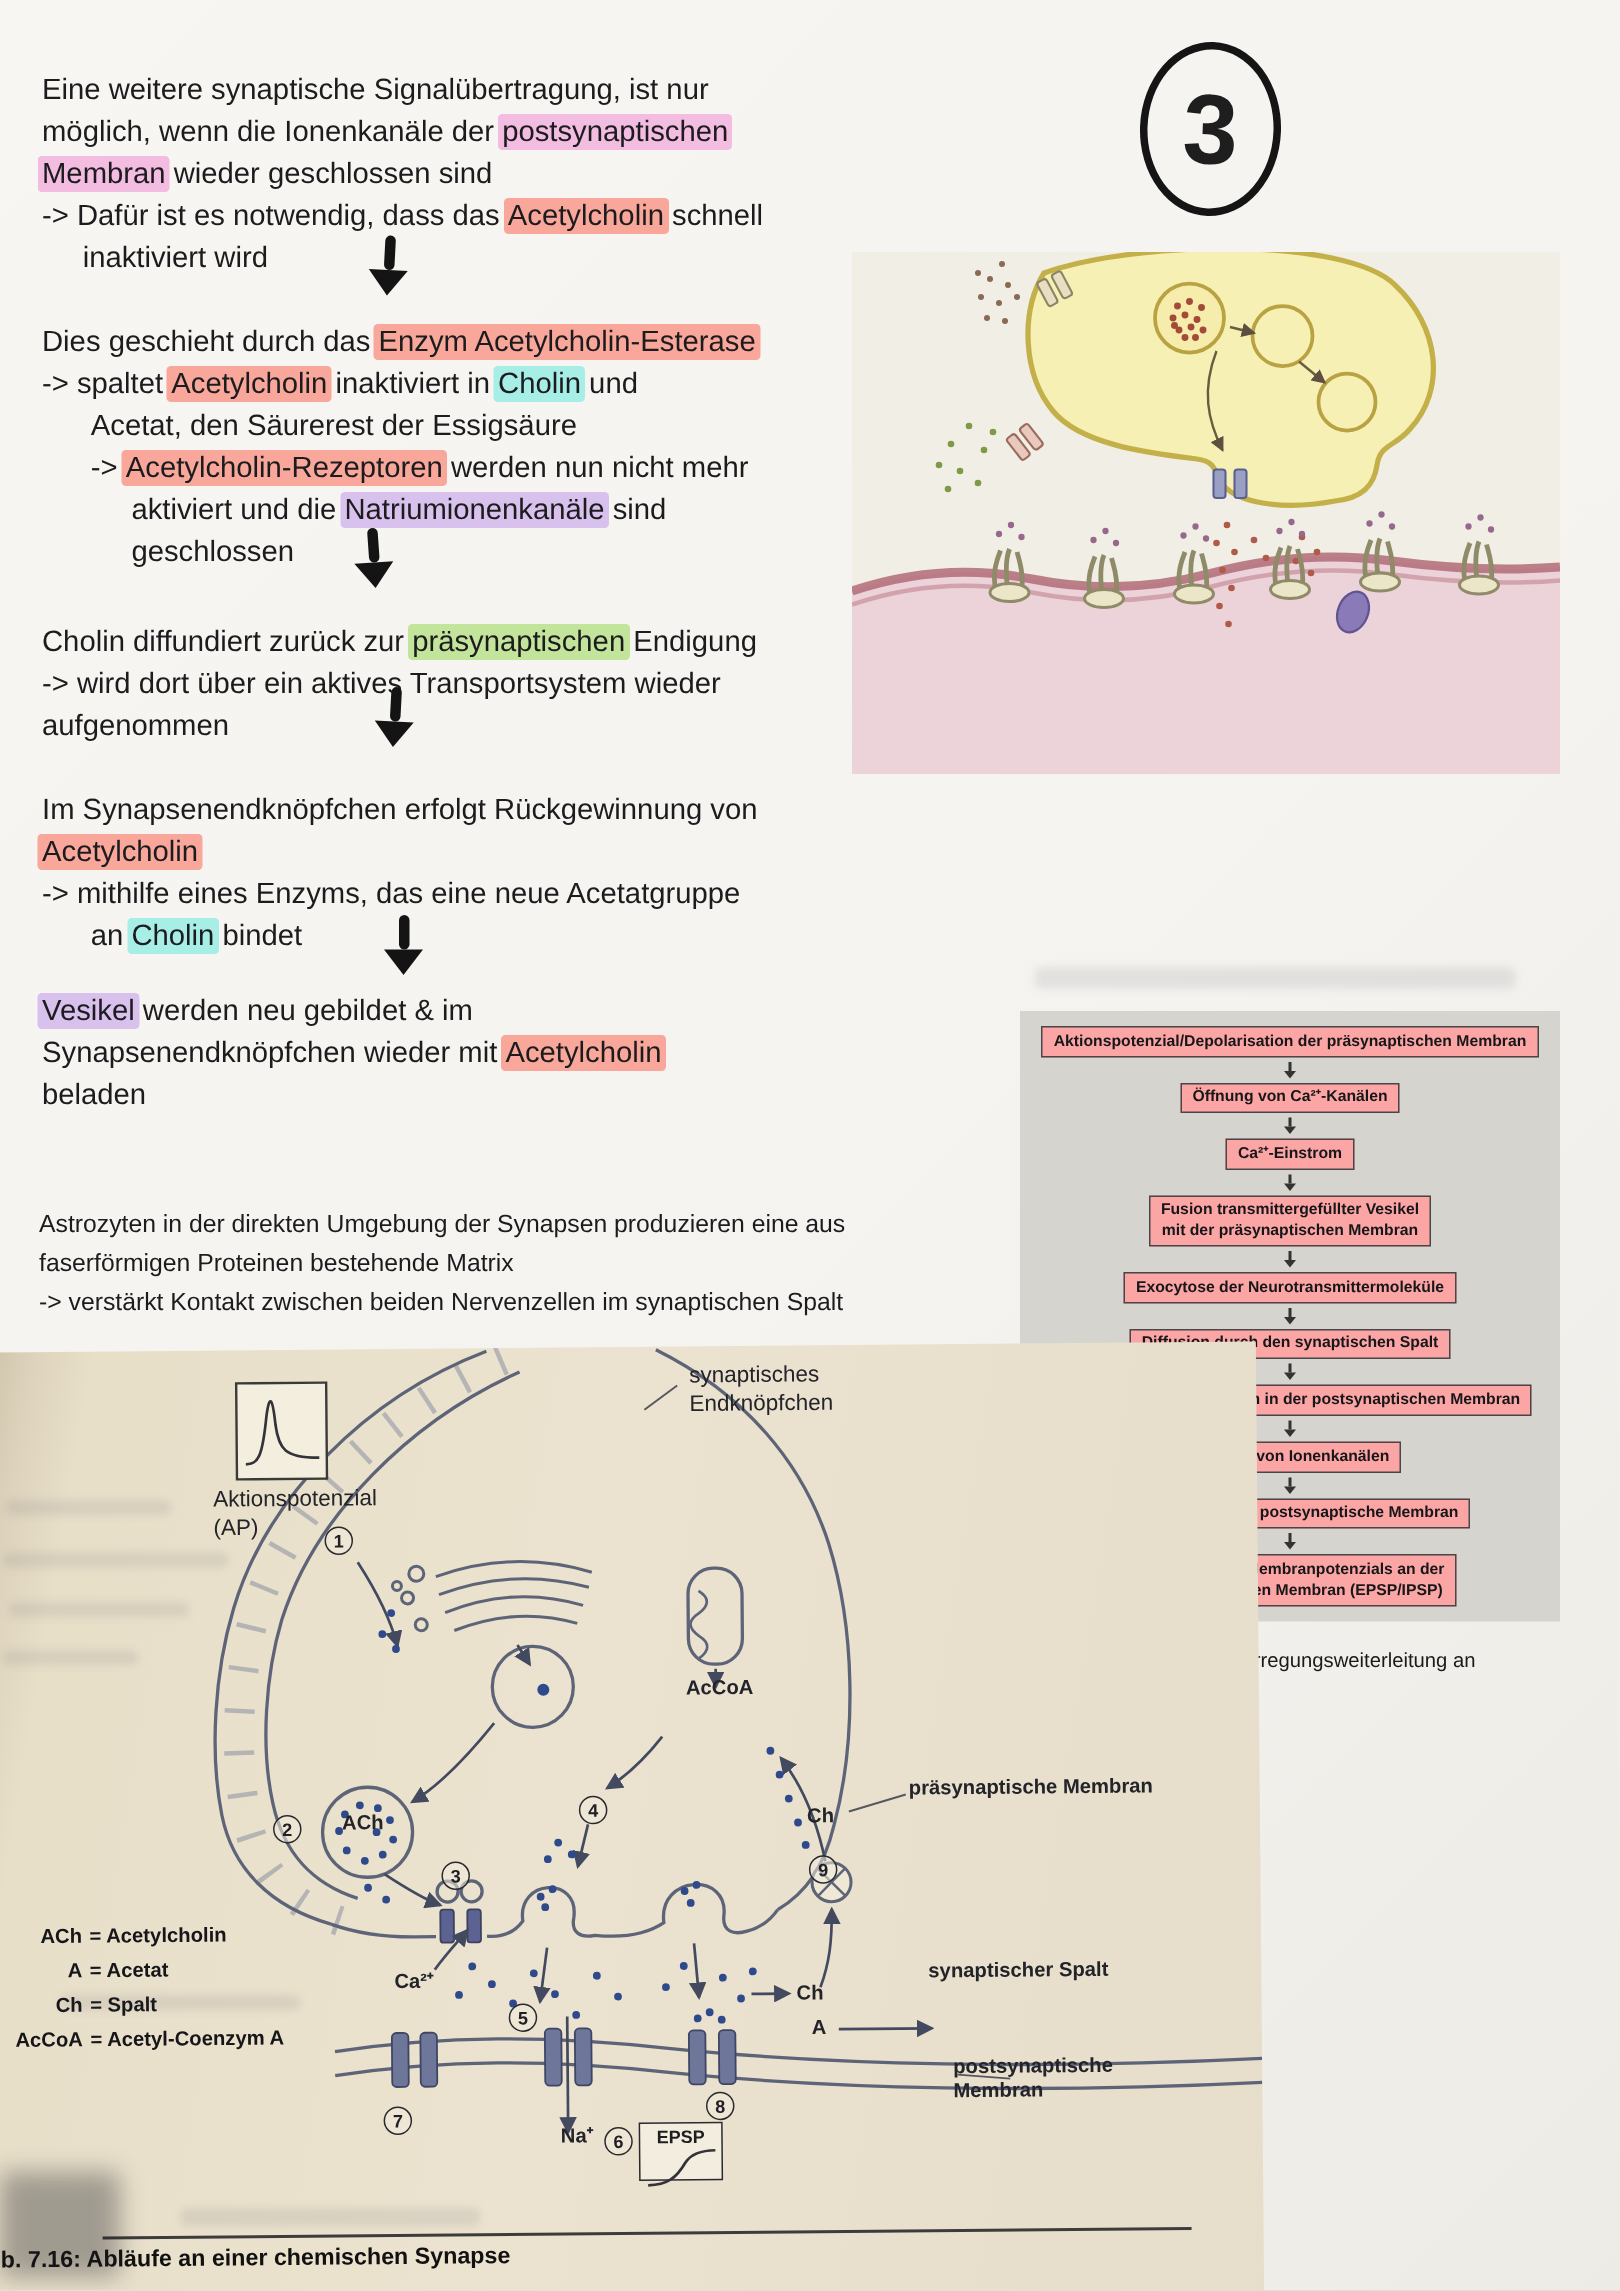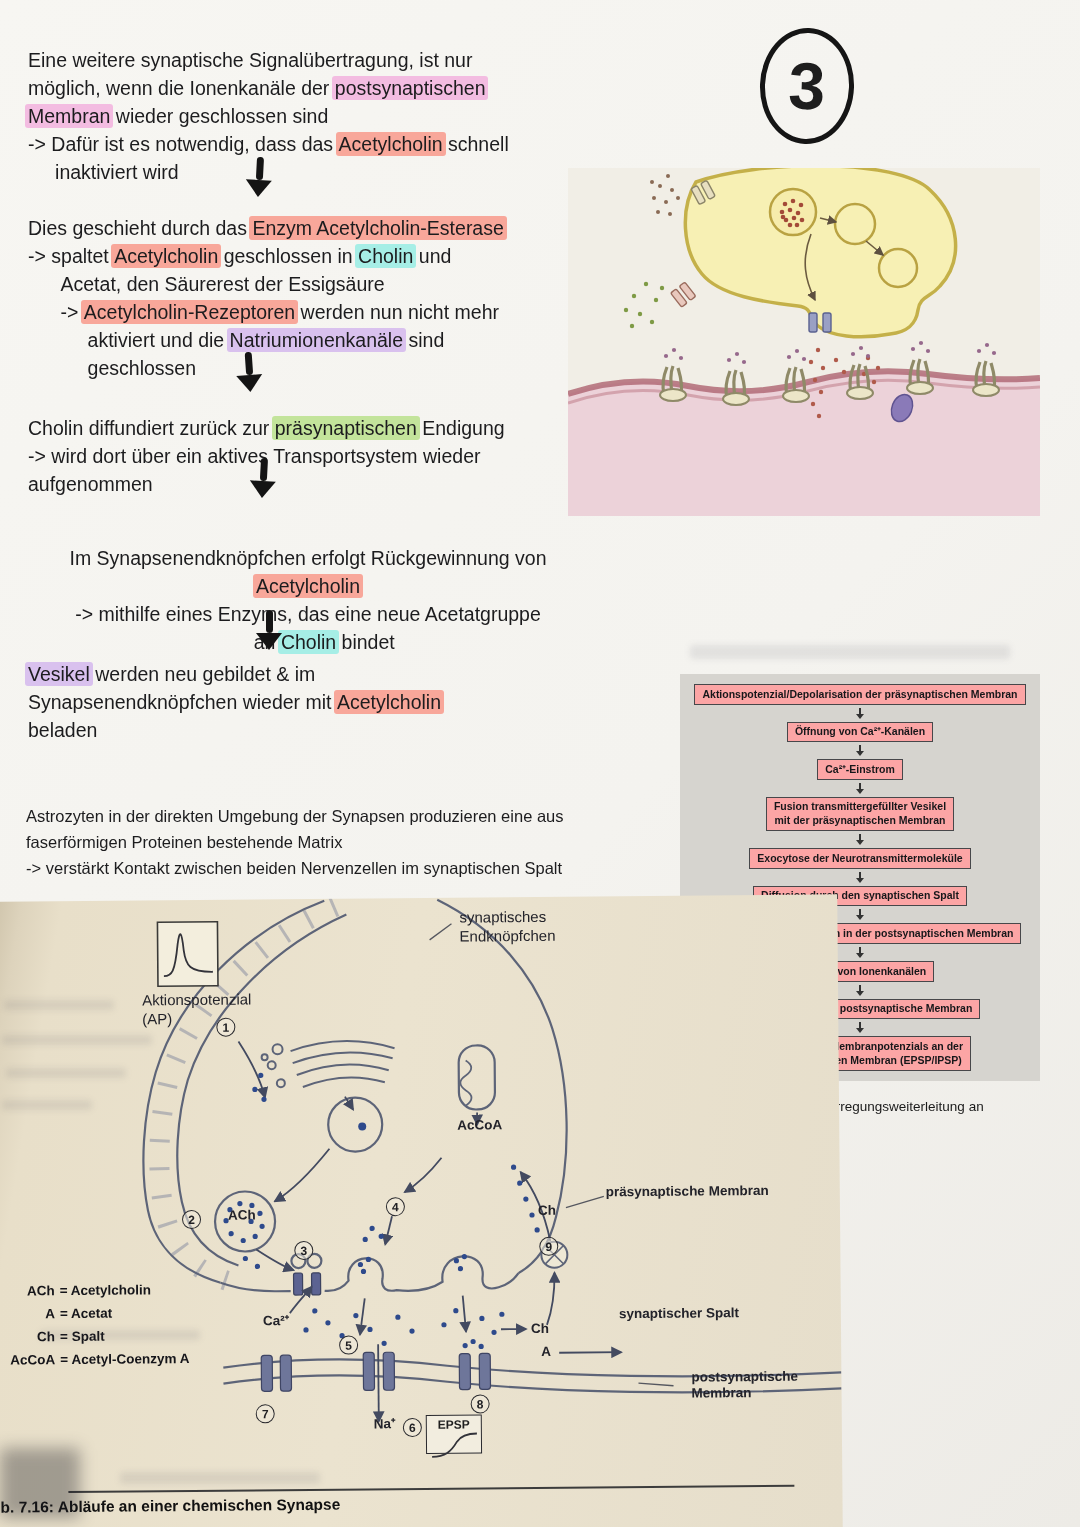--- a/index.html
+++ b/index.html
@@ -77,41 +77,41 @@
 Membran</span><span> wieder geschlossen sind
 -&gt; Dafür ist es notwendig, dass das </span><span class="hl hl-salmon">Acetylcholin</span><span> schnell
      inaktiviert wird</span></p>
 
   <div class="hand-arrow" style="left:246px;top:157px;transform:rotate(3deg);">
       <div class="shaft"></div>
       <div class="head"></div>
     </div>
 
   <p class="note" style="top:194px;"><span>Dies geschieht durch das </span><span class="hl hl-salmon">Enzym Acetylcholin-Esterase</span><span>
--&gt; spaltet </span><span class="hl hl-salmon">Acetylcholin</span><span> geschlossen in </span><span class="hl hl-cyan">Cholin</span><span> und
+-&gt; spaltet </span><span class="hl hl-salmon">Acetylcholin</span><span> inaktiviert in </span><span class="hl hl-cyan">Cholin</span><span> und
       Acetat, den Säurerest der Essigsäure
       -&gt; </span><span class="hl hl-salmon">Acetylcholin-Rezeptoren</span><span> werden nun nicht mehr
            aktiviert und die </span><span class="hl hl-violet">Natriumionenkanäle</span><span> sind
            geschlossen</span></p>
 
   <div class="hand-arrow" style="left:236px;top:352px;transform:rotate(-4deg);">
       <div class="shaft"></div>
       <div class="head"></div>
     </div>
 
   <p class="note" style="top:394px;"><span>Cholin diffundiert zurück zur </span><span class="hl hl-green">präsynaptischen</span><span> Endigung
 -&gt; wird dort über ein aktives Transportsystem wieder
 aufgenommen</span></p>
 
   <div class="hand-arrow" style="left:250px;top:458px;transform:rotate(3deg);">
       <div class="shaft"></div>
       <div class="head"></div>
     </div>
 
-  <p class="note" style="top:524px;text-align:center;"><span>Im Synapsenendknöpfchen erfolgt Rückgewinnung von
+  <p class="note" style="top:506px;"><span>Im Synapsenendknöpfchen erfolgt Rückgewinnung von
 </span><span class="hl hl-salmon">Acetylcholin</span><span>
 -&gt; mithilfe eines Enzyms, das eine neue Acetatgruppe
       an </span><span class="hl hl-cyan">Cholin</span><span> bindet</span></p>
 
   <div class="hand-arrow" style="left:256px;top:610px;transform:rotate(0deg);">
       <div class="shaft"></div>
       <div class="head"></div>
     </div>
 
   <p class="note" style="top:640px;"><span class="hl hl-violet">Vesikel</span><span> werden neu gebildet &amp; im
@@ -402,21 +402,21 @@
 (AP)</div>
     <div class="fig-label" style="left:464px;top:220px;">AcCoA</div>
     <div class="fig-label" style="left:234px;top:308px;">ACh</div>
     <div class="fig-label" style="left:268px;top:414px;">Ca²⁺</div>
     <div class="fig-label" style="left:544px;top:306px;">Ch</div>
     <div class="fig-label" style="left:536px;top:424px;">Ch</div>
     <div class="fig-label" style="left:546px;top:447px;">A</div>
     <div class="fig-label" style="left:378px;top:518px;">Na⁺</div>
     <div class="fig-label" style="left:612px;top:288px;">präsynaptische Membran</div>
     <div class="fig-label" style="left:624px;top:410px;">synaptischer Spalt</div>
-    <div class="fig-label" style="left:696px;top:474px;">postsynaptische
+    <div class="fig-label" style="left:640px;top:474px;">postsynaptische
 Membran</div>
 
     <div class="fig-num" style="left:224px;top:118px;">1</div>
     <div class="fig-num" style="left:188px;top:310px;">2</div>
     <div class="fig-num" style="left:300px;top:342px;">3</div>
     <div class="fig-num" style="left:392px;top:299px;">4</div>
     <div class="fig-num" style="left:344px;top:437px;">5</div>
     <div class="fig-num" style="left:407px;top:520px;">6</div>
     <div class="fig-num" style="left:260px;top:505px;">7</div>
     <div class="fig-num" style="left:475px;top:497px;">8</div>

